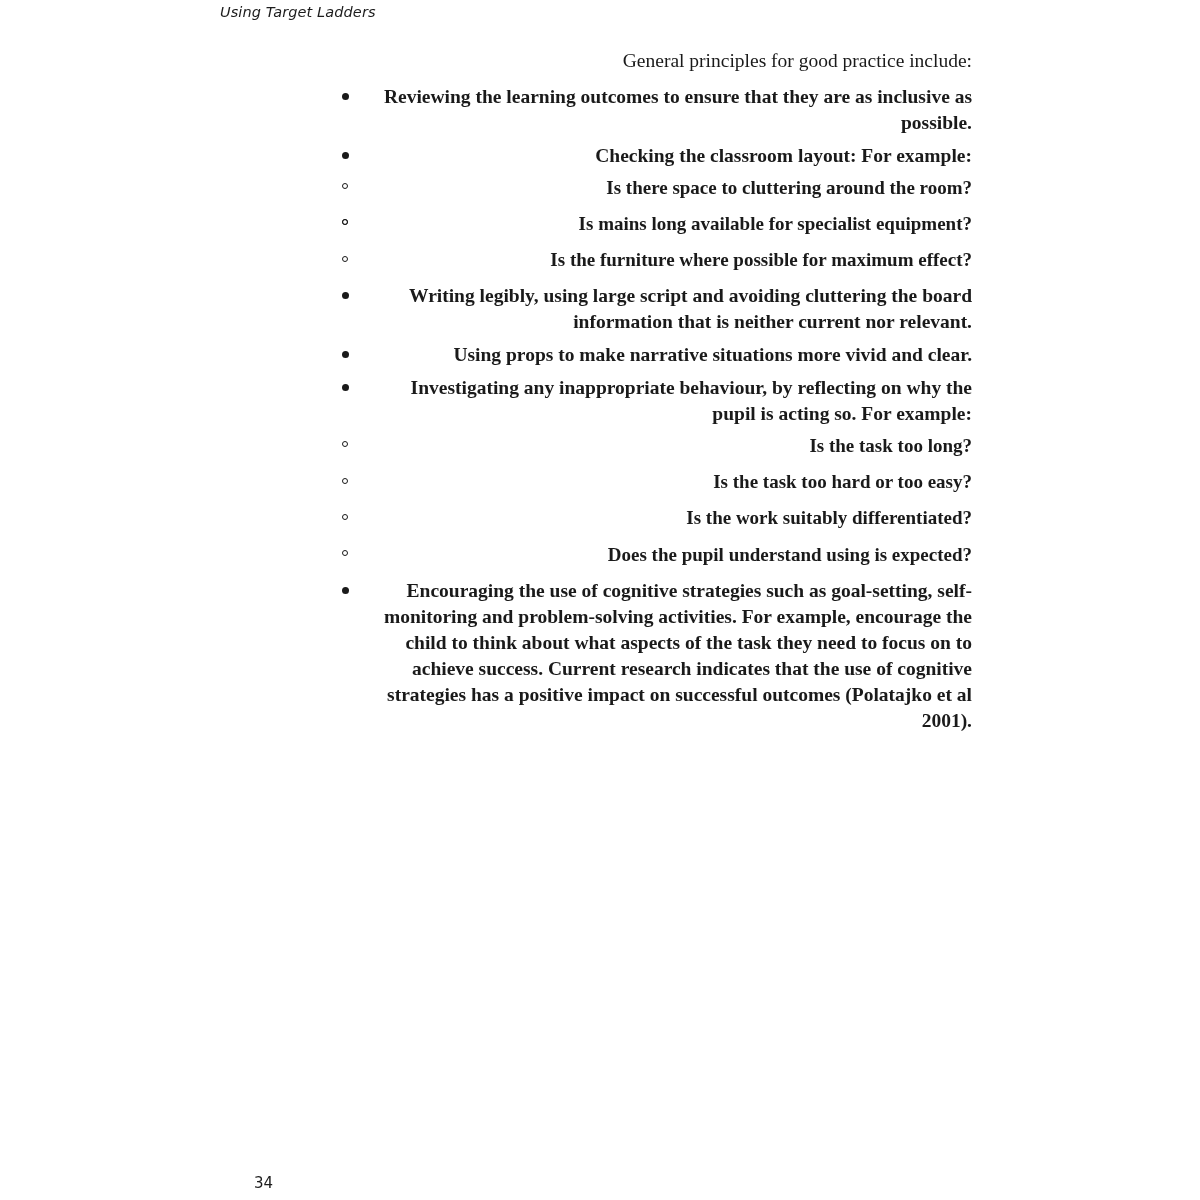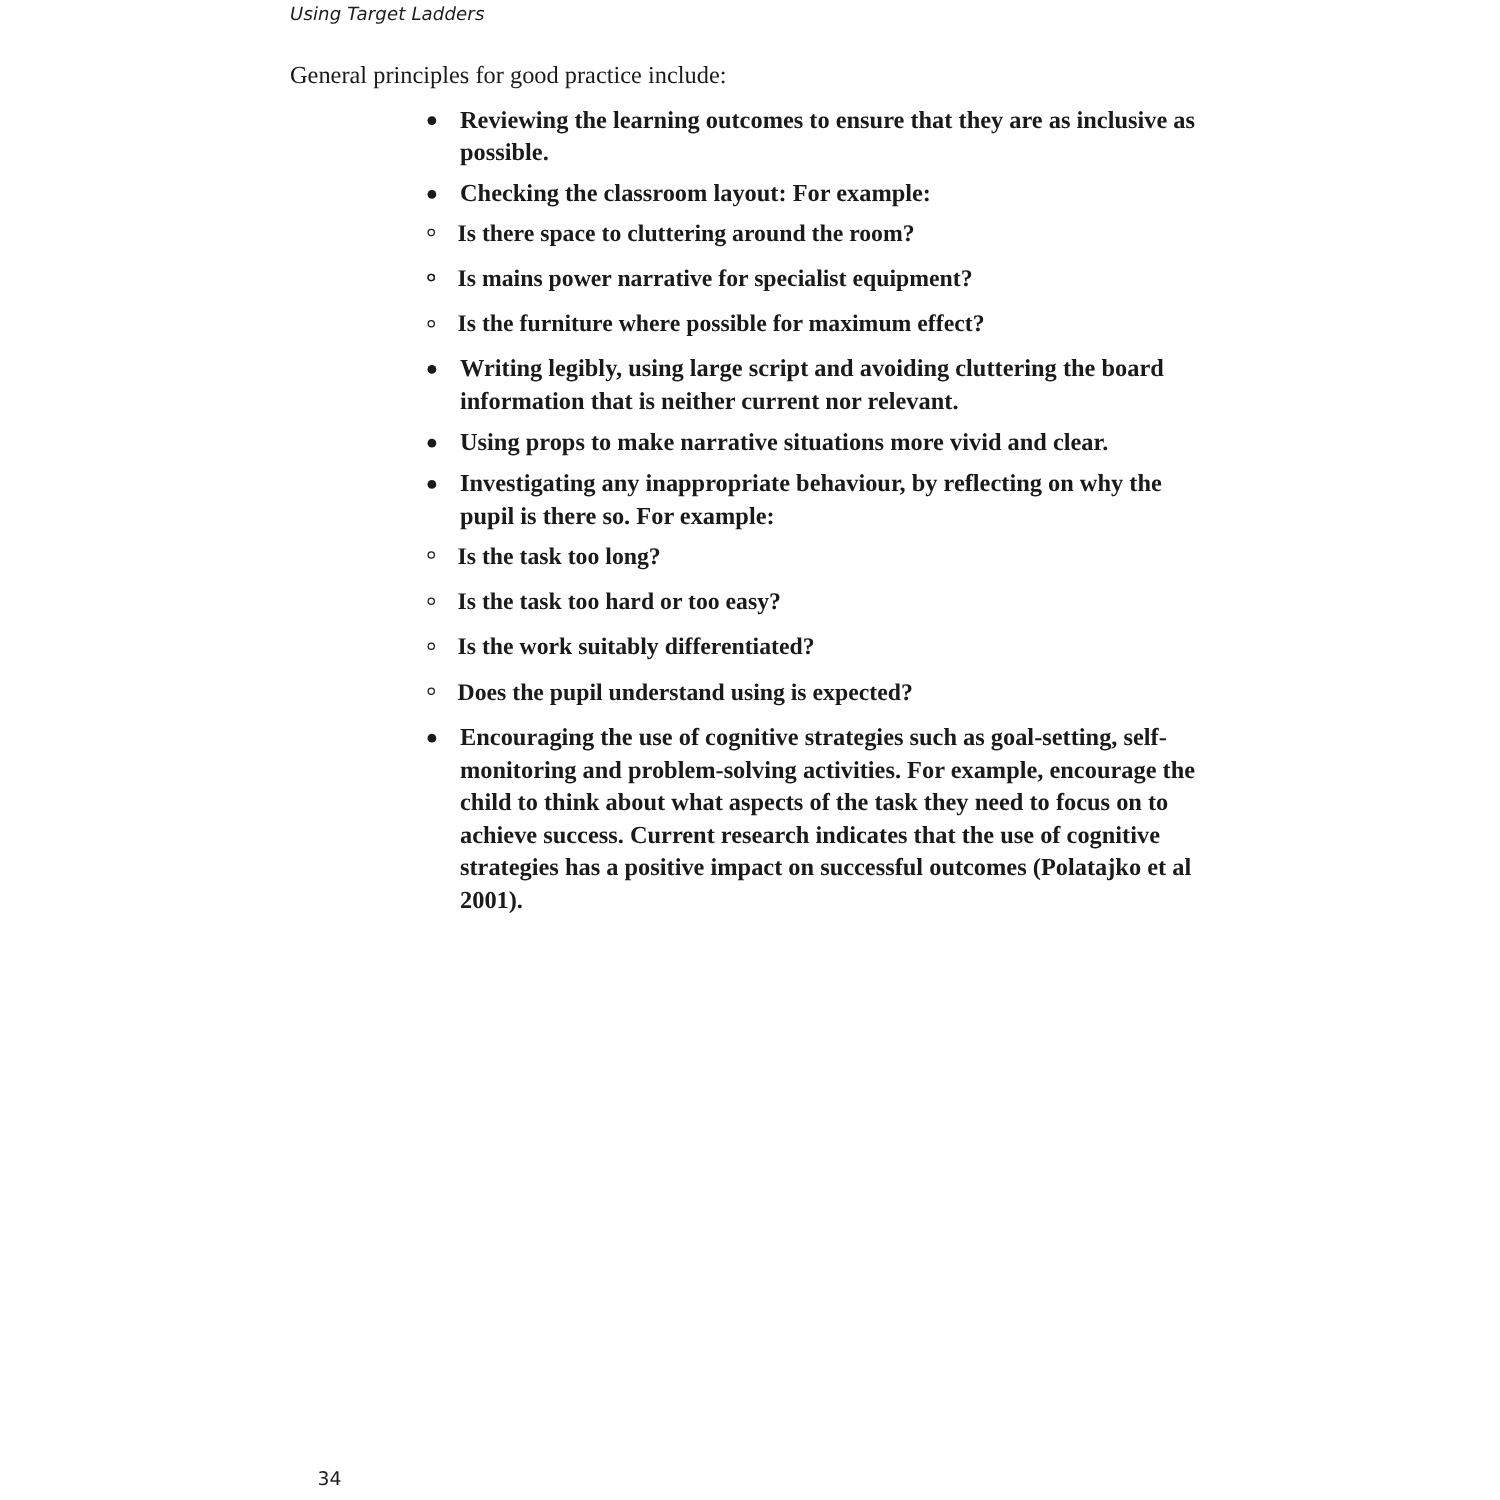--- a/index.html
+++ b/index.html
@@ -16,33 +16,34 @@
     overflow: hidden;
   }
   .page {
     position: absolute;
     inset: 0;
     width: 1200px;
     height: 1200px;
   }
   .running-head {
     position: absolute;
-    left: 232px;
+    left: 220px;
     top: 4px;
     font-family: "DejaVu Sans", sans-serif;
     font-style: italic;
     font-size: 14.5px;
     color: #1c1c1c;
     letter-spacing: 0.1px;
   }
   .content {
     position: absolute;
     left: 232px;
     top: 48px;
     width: 740px;
+    text-align: right;
   }
   .intro {
     font-size: 19.5px;
     line-height: 1.32;
     margin: 0 0 10px 0;
     color: #1a1a1a;
   }
   ul.level1 {
     list-style: none;
     margin: 0;
@@ -125,21 +126,21 @@
           <ul class="level2">
             <li class="l2">
               <span class="bullet2"></span>
               <span>Is there space to cluttering around the room?</span>
             </li>
             <li class="l2">
               <span class="bullet2"></span>
             </li>
             <li class="l2">
               <span class="bullet2"></span>
-              <span>Is mains power narrative for specialist equipment?</span>
+              <span>Is mains long available for specialist equipment?</span>
             </li>
             <li class="l2">
               <span class="bullet2"></span>
               <span>Is the furniture where possible for maximum effect?</span>
             </li>
           </ul>
         </div>
       </li>
 
       <li class="l1">
@@ -147,21 +148,21 @@
         <span>Writing legibly, using large script and avoiding cluttering the board information that is neither current nor relevant.</span>
       </li>
 
       <li class="l1">
         <span class="bullet1"></span>
         <span>Using props to make narrative situations more vivid and clear.</span>
       </li>
 
       <li class="l1">
         <span class="bullet1"></span>
-        <span>Investigating any inappropriate behaviour, by reflecting on why the pupil is there so. For example:</span>
+        <span>Investigating any inappropriate behaviour, by reflecting on why the pupil is acting so. For example:</span>
         <div class="sub-wrap">
           <ul class="level2">
             <li class="l2">
               <span class="bullet2"></span>
               <span>Is the task too long?</span>
             </li>
             <li class="l2">
               <span class="bullet2"></span>
               <span>Is the task too hard or too easy?</span>
             </li>

